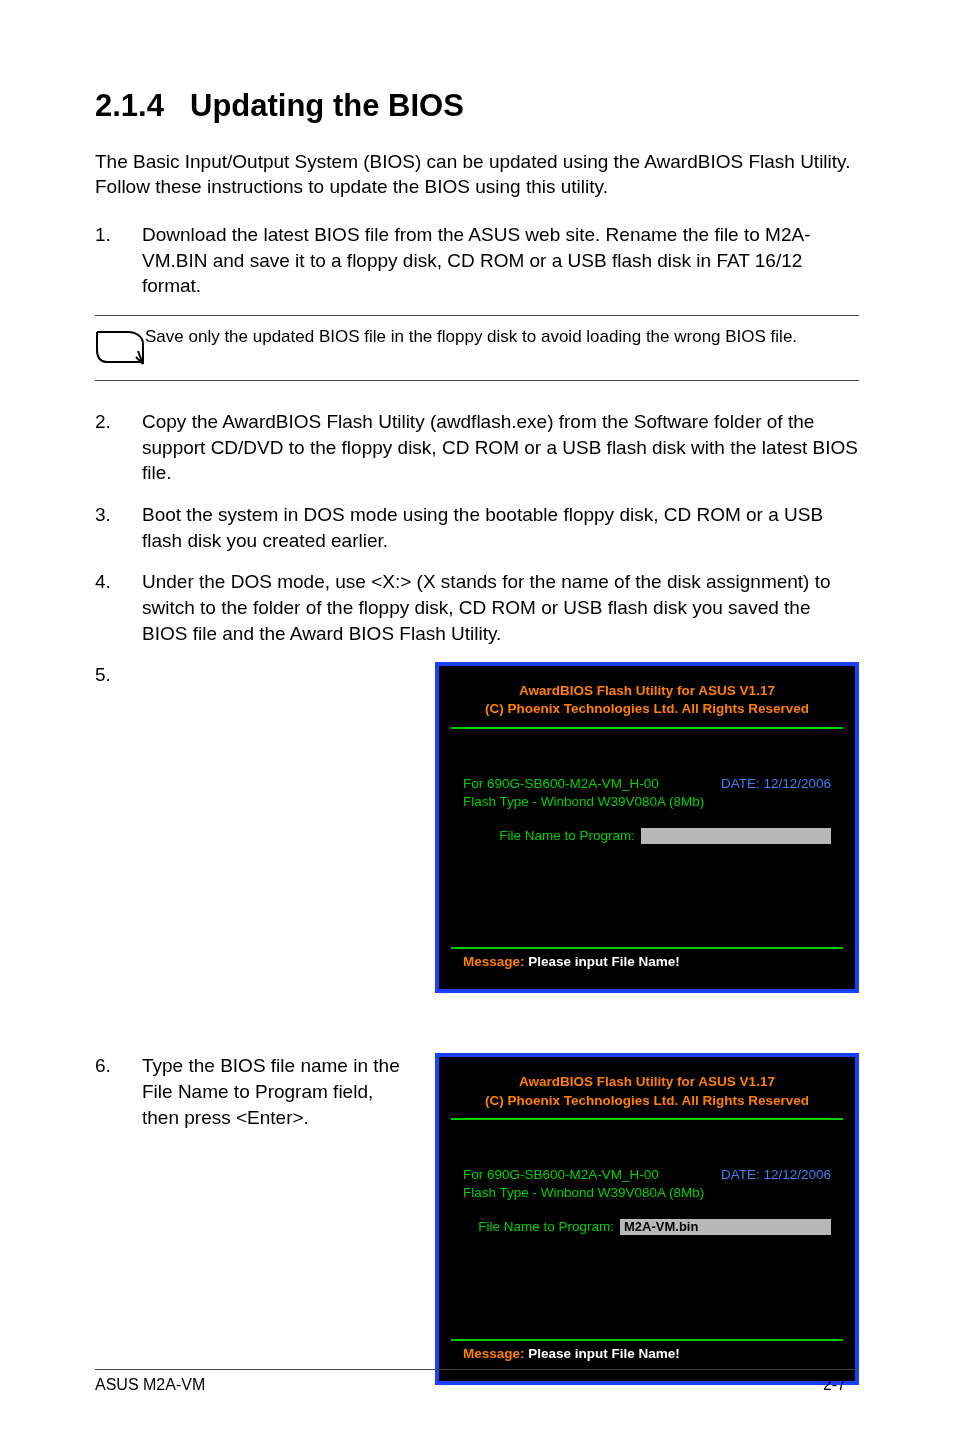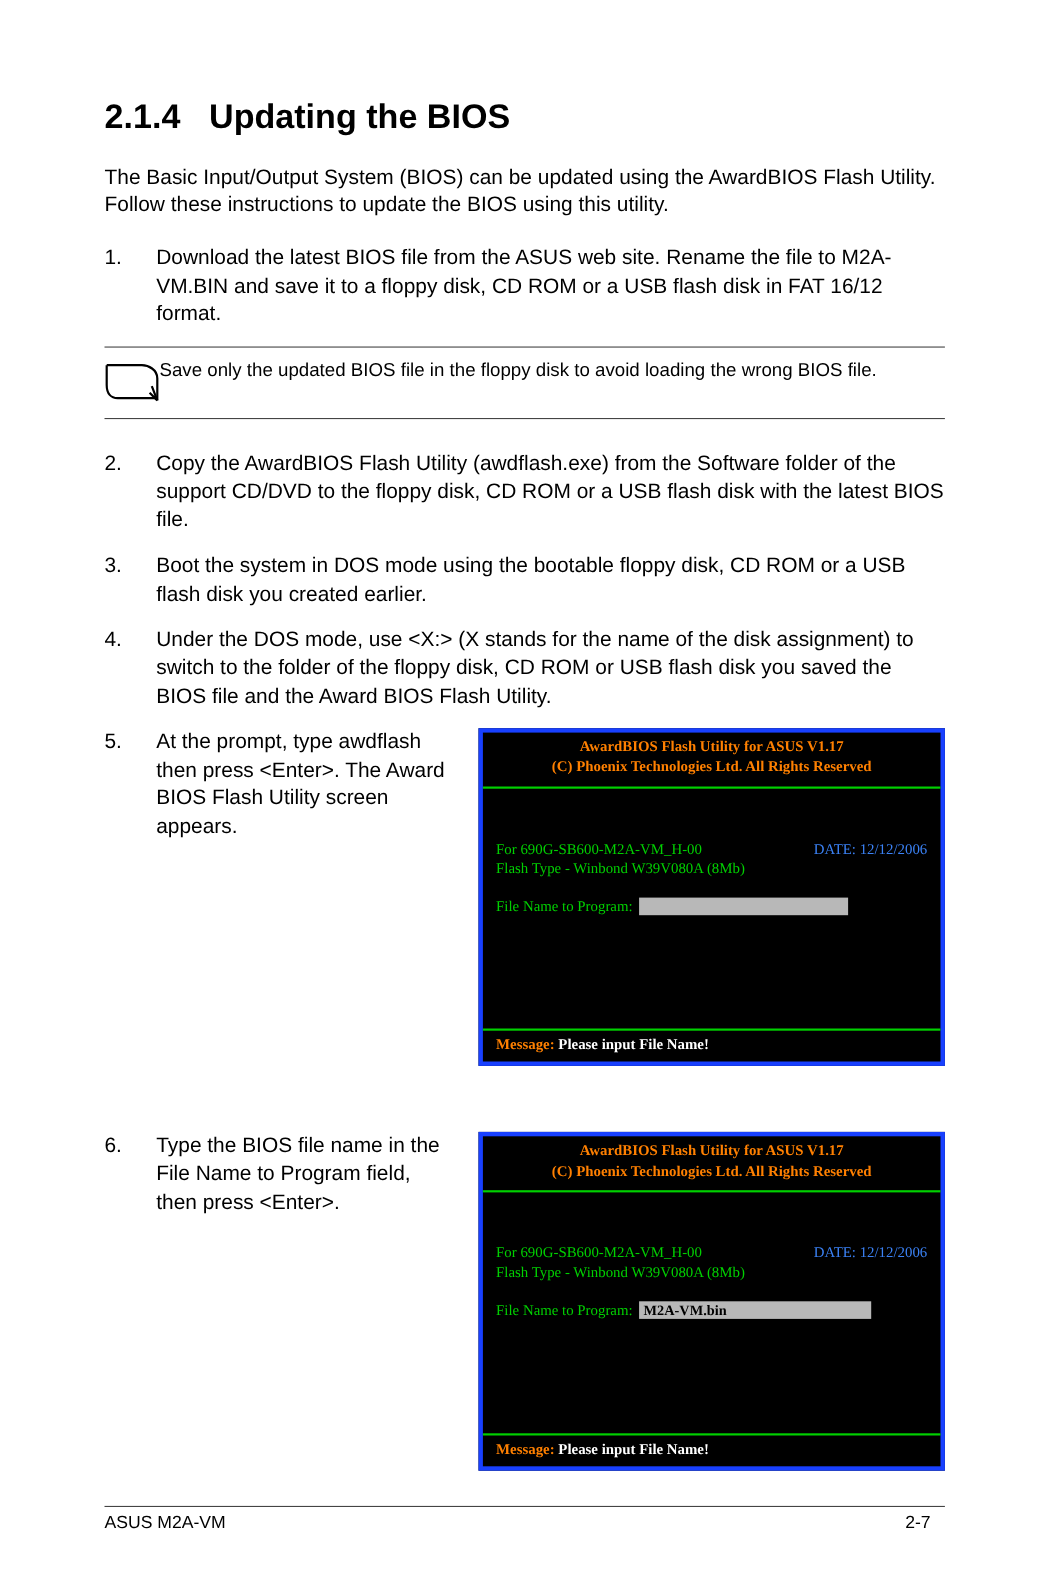--- a/index.html
+++ b/index.html
@@ -29,35 +29,35 @@
   .note-text { font-size: 17px; line-height: 1.35; flex: 1; }
   .step5-row { display: flex; gap: 30px; margin-bottom: 60px; align-items:flex-start; }
   .step5-left { width: 310px; flex: 0 0 310px; }
   .step5-right { flex: 1; }
   .step6-row { display: flex; gap: 30px; align-items:flex-start; }
   .step6-left { width: 310px; flex: 0 0 310px; }
   .step6-right { flex: 1; }
   .bios-box {
     background: #000;
     border: 4px solid #1840ff;
-    padding: 0;
-    font-family: Liberation Serif, serif;
+    padding: 12px;
+    font-family: Liberation Sans, sans-serif;
     font-size: 13.5px;
     color: #00d000;
     line-height: 1.35;
   }
   .bios-header { text-align: center; padding: 4px 8px 6px 8px; }
   .bios-header .line1 { color: #ff8000; font-weight: bold; }
   .bios-header .line2 { color: #ff8000; font-weight: bold; }
   .bios-sep { height: 2px; background: #00d000; margin: 2px 0; }
   .bios-body { padding: 4px 12px 2px 12px; }
   .bios-bodyrow { display: flex; justify-content: space-between; margin-top: 40px; }
   .bios-right { color: #3b82f6; }
   .bios-area { padding: 14px 12px 6px 12px; }
-  .bios-area-line { display: flex; align-items: center; margin-bottom: 4px; }
+  .bios-area-line { display: flex; align-items: center; margin-bottom: 4px; justify-content: flex-end; }
   .bios-input { display: inline-block; background: #b8b8b8; height: 16px; width: 190px; margin-left: 6px; }
   .bios-input.withtext { width: 211px; color:#000; font-weight:bold; padding-left:4px; line-height:16px; font-size:13px; }
   .bios-blank { height: 90px; }
   .bios-msgrow { padding: 2px 12px 6px 12px; }
   .bios-msg-label { color: #ff8000; font-weight: bold; }
   .bios-msg-text { color: #fff; font-weight: bold; }
   .footer-line { position: absolute; left: 95px; right: 95px; bottom: 68px; height: 1px; background: #444; }
   .footer-text { position: absolute; left: 95px; right: 108px; bottom: 42px; display: flex; justify-content: space-between; font-size: 16px; }
 </style>
 </head>
@@ -101,21 +101,20 @@
 
 <div class="num-item">
   <div class="num">4.</div>
   <div class="txt">Under the DOS mode, use &lt;X:&gt; (X stands for the name of the disk assignment) to switch to the folder of the floppy disk, CD ROM or USB flash disk you saved the BIOS file and the Award BIOS Flash Utility.</div>
 </div>
 
 <div class="step5-row">
   <div class="step5-left">
     <div class="num-item" style="margin-bottom:0">
       <div class="num">5.</div>
-      <div class="txt">At the prompt, type awdflash then press &lt;Enter&gt;. The Award BIOS Flash Utility screen appears.</div>
     </div>
   </div>
   <div class="step5-right">
     <div class="bios-box">
       <div class="bios-header">
         <div class="line1">AwardBIOS Flash Utility for ASUS V1.17</div>
         <div class="line2">(C) Phoenix Technologies Ltd. All Rights Reserved</div>
       </div>
       <div class="bios-sep"></div>
       <div class="bios-body">

